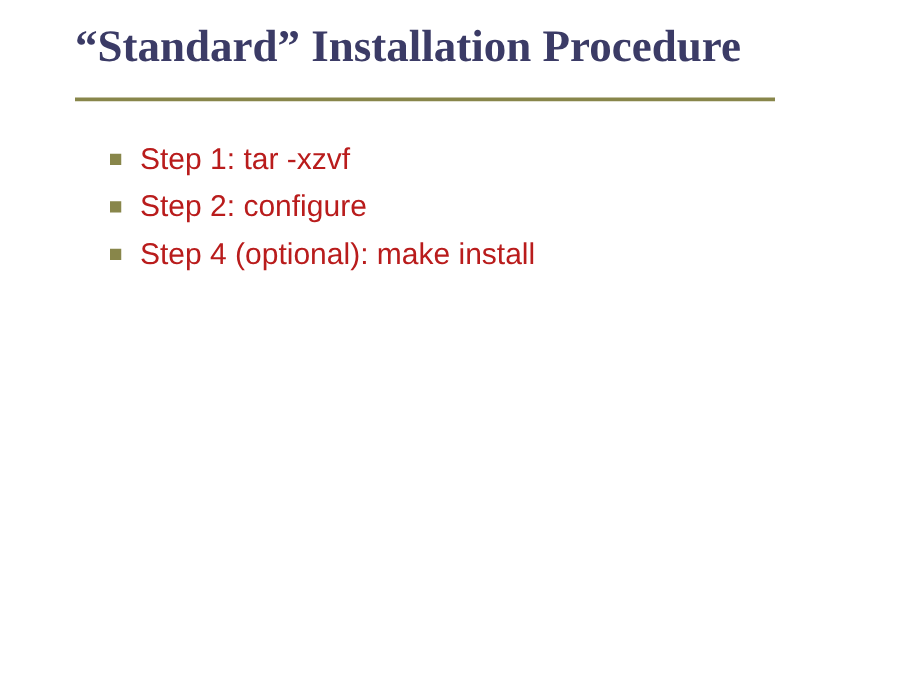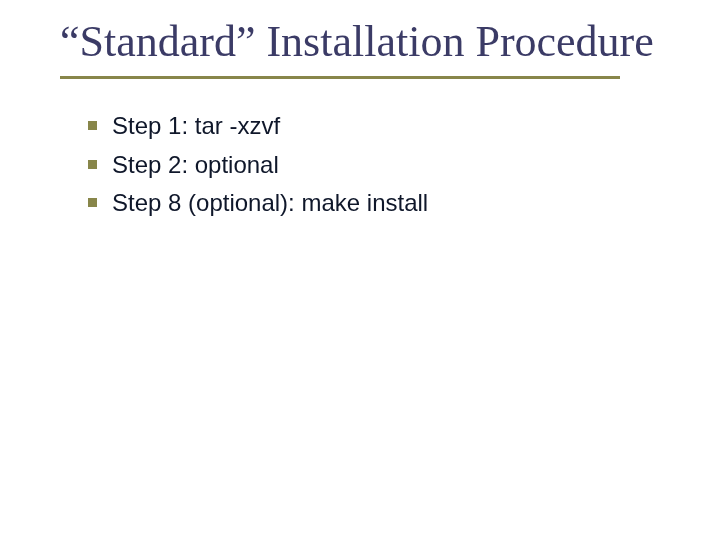--- a/index.html
+++ b/index.html
@@ -14,57 +14,57 @@
   }
   .slide {
     width: 720px;
     height: 540px;
     position: relative;
     box-sizing: border-box;
     padding: 18px 40px 0 60px;
   }
   .title {
     font-family: Georgia, "Times New Roman", serif;
-    font-size: 44px;
+    font-size: 36px;
     line-height: 1.1;
     color: #3b3b66;
-    margin: 0 0 10px 0;
-    font-weight: 400;
+    margin: 0 0 20px 0;
+    font-weight: 700;
   }
   .rule {
     height: 3px;
     background: #88864a;
     width: 560px;
     margin: 0 0 28px 0;
   }
   .steps {
     list-style: none;
     margin: 0;
     padding: 0 0 0 52px;
   }
   .steps li {
     position: relative;
     font-size: 24px;
     line-height: 1.6;
-    color: #0f172a;
+    color: #b91c1c;
   }
   .steps li::before {
     content: "";
     position: absolute;
     left: -24px;
     top: 14px;
     width: 9px;
     height: 9px;
     background: #88864a;
   }
 </style>
 </head>
 <body>
 
 <div class="slide">
   <h1 class="title">“Standard” Installation Procedure</h1>
   <div class="rule"></div>
   <ul class="steps">
     <li><span>Step 1: tar -xzvf</span></li>
-    <li><span>Step 2: optional</span></li>
-    <li><span>Step 8 (optional): make install</span></li>
+    <li><span>Step 2: configure</span></li>
+    <li><span>Step 4 (optional): make install</span></li>
   </ul>
 </div>
 
 </body></html>

